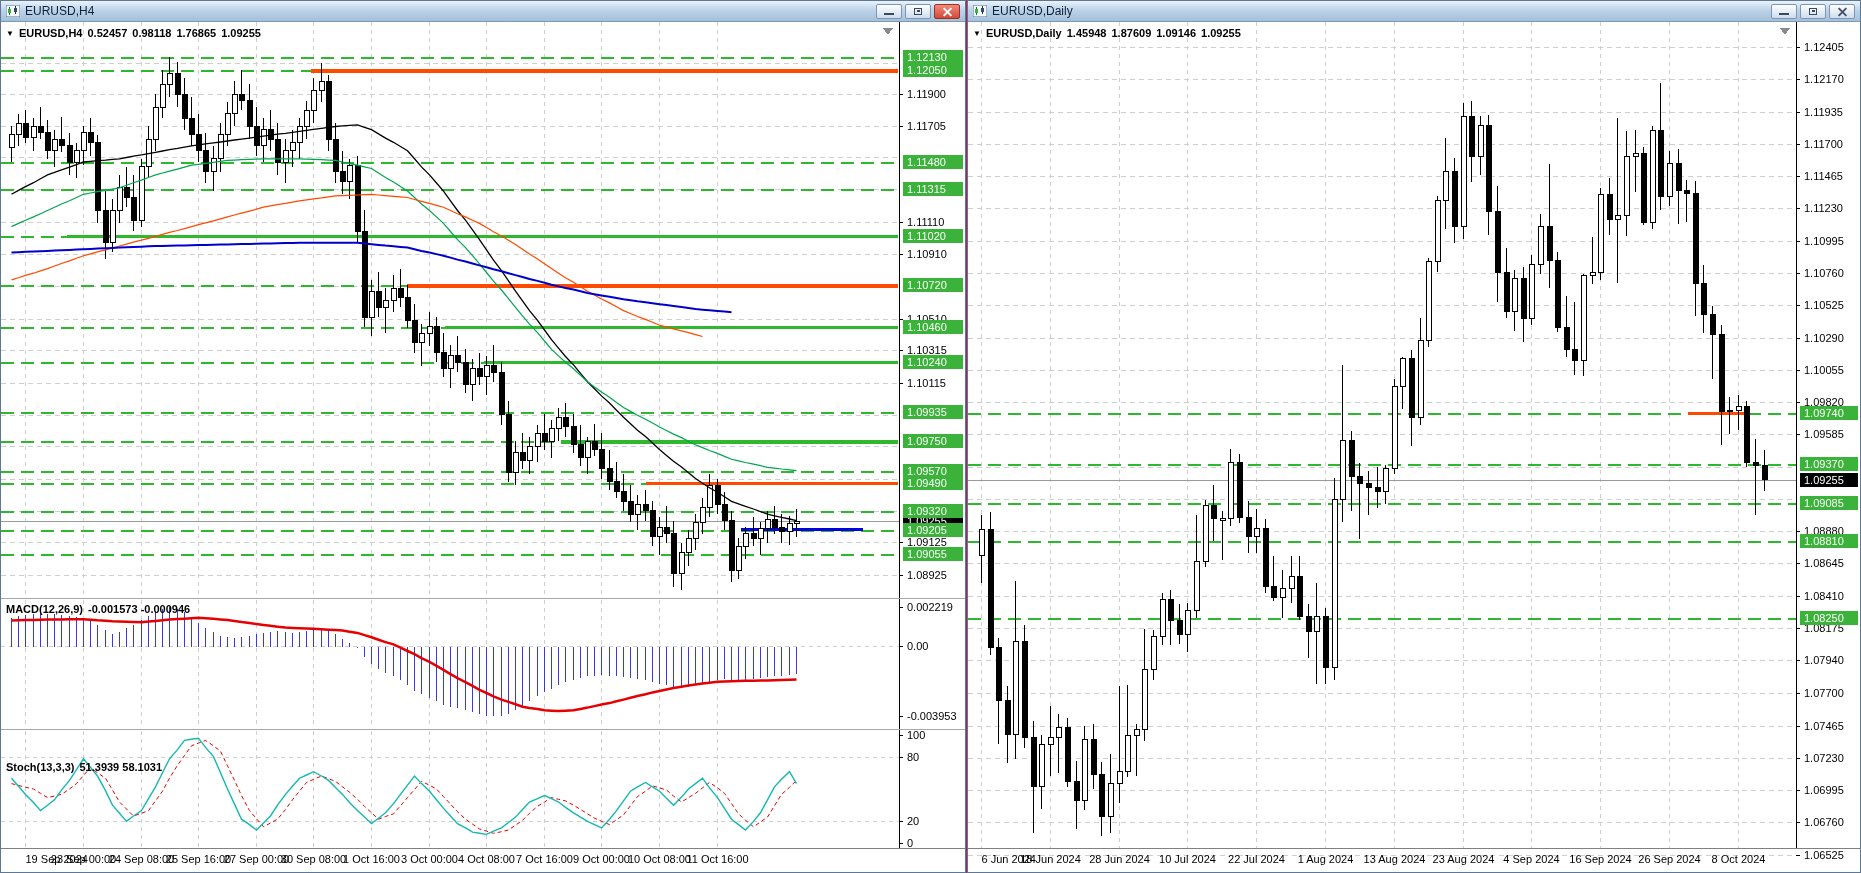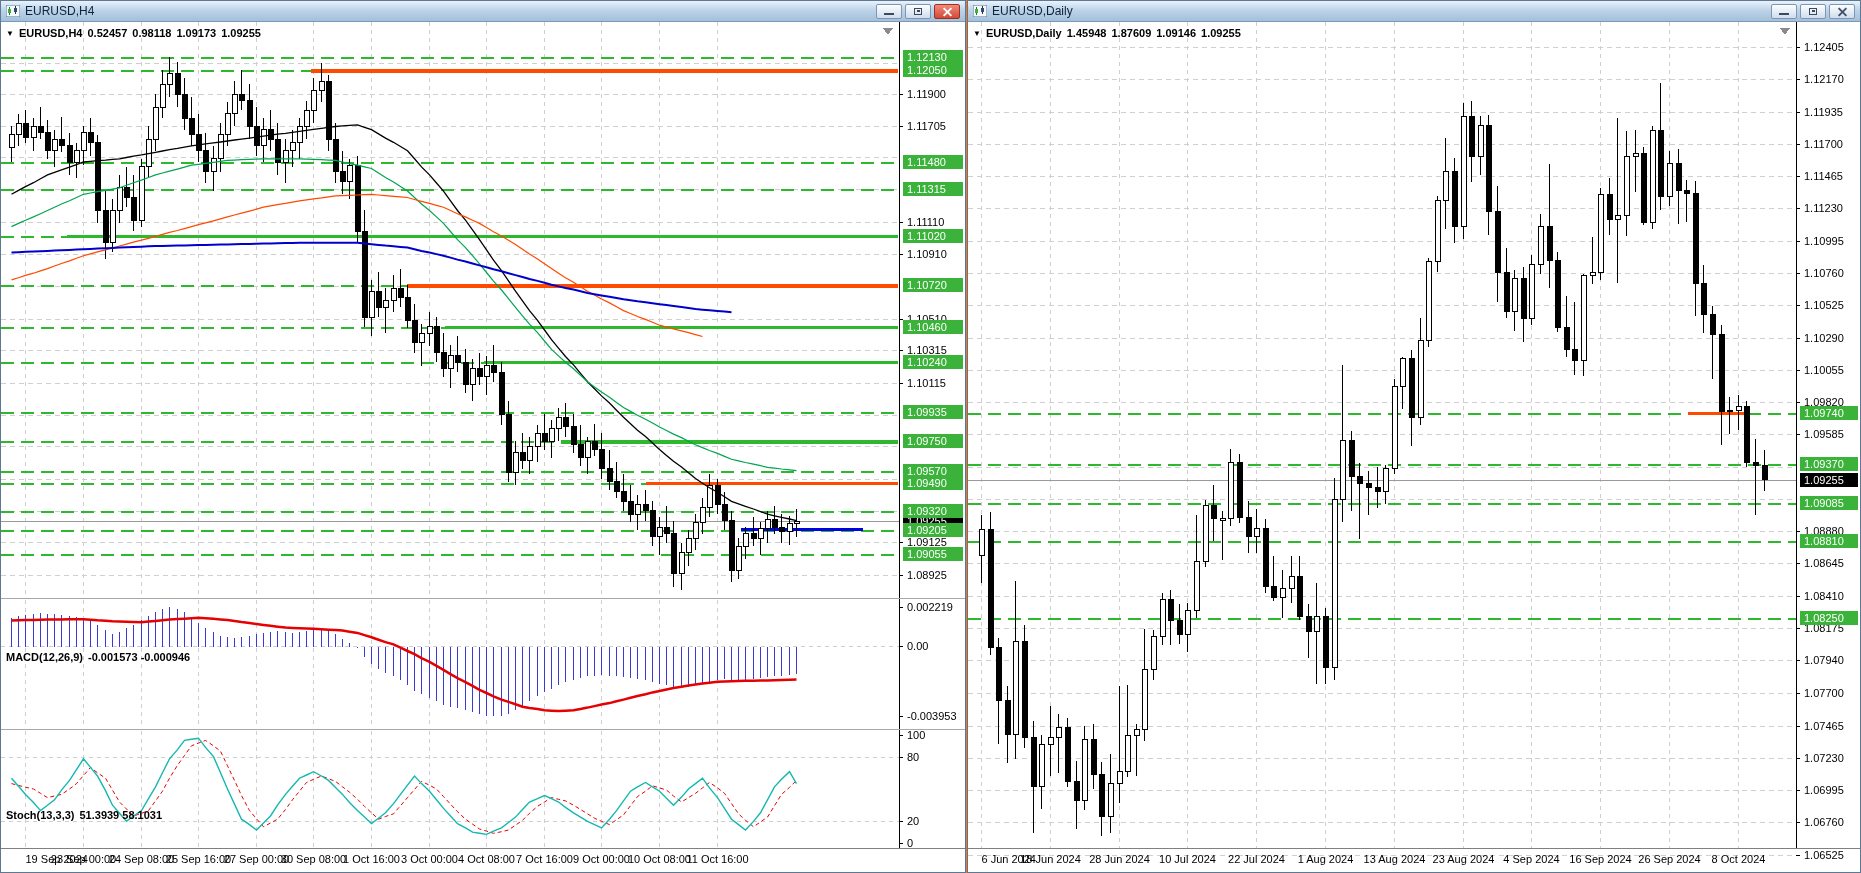--- a/index.html
+++ b/index.html
@@ -1,38 +1,38 @@
 <!DOCTYPE html>
 <html><head>
 <meta charset="utf-8">
 <style>
   html,body{margin:0;padding:0;background:#8aa6c0;}
   *{box-sizing:border-box;}
-  #root{position:relative;width:1861px;height:873px;font-family:"Liberation Sans",sans-serif;overflow:hidden;background:#f97316;}
+  #root{position:relative;width:1861px;height:873px;font-family:"Liberation Sans",sans-serif;overflow:hidden;background:#be185d;}
   .window{position:absolute;top:0;height:873px;background:#fff;border:1px solid #5c7894;}
   #win-left{left:0;width:966px;}
   #win-right{left:967px;width:894px;}
   .titlebar{height:21px;background:linear-gradient(#eaf3fb,#bdd4e9 45%,#a3c0da);display:flex;align-items:center;padding:0 5px;border-bottom:1px solid #7e99b5;}
   .titleicon{width:14px;height:12px;margin-right:5px;flex:none;}
   .title{font-size:12px;color:#10233b;white-space:nowrap;}
   .btns{margin-left:auto;display:flex;gap:3px;}
   .wbtn{width:26px;height:15px;border:1px solid #7e96b2;border-radius:2px;background:linear-gradient(#fdfeff,#cfdded);position:relative;cursor:pointer;flex:none;}
   .wbtn.hot{background:linear-gradient(#f0897d,#d34a36);border-color:#9e3122;}
   .g-min{position:absolute;left:7px;bottom:3px;width:10px;height:2px;background:#3a4a5c;}
   .g-res{position:absolute;left:8px;top:3px;width:8px;height:7px;border:1.5px solid #3a4a5c;background:transparent;}
   .g-res:before{content:"";position:absolute;left:2px;top:1px;width:3px;height:2px;background:#3a4a5c;}
   .g-x1,.g-x2{position:absolute;left:7px;top:6px;width:11px;height:2px;background:#42526b;}
   .wbtn.hot .g-x1,.wbtn.hot .g-x2{background:#fff;}
   .g-x1{transform:rotate(45deg);}
   .g-x2{transform:rotate(-45deg);}
   .chart-body{position:absolute;left:0;top:21px;right:0;bottom:0;background:#fff;}
   .chart-body svg{position:absolute;left:0;top:0;}
   .info{position:absolute;left:5px;top:5px;font-size:11px;font-weight:bold;color:#000;display:flex;gap:5px;align-items:center;z-index:5;white-space:nowrap;}
   .dd-arrow{font-size:8px;color:#000;cursor:pointer;}
-  .ind-label{position:absolute;left:5px;font-size:11px;font-weight:bold;color:#000;z-index:5;display:flex;gap:5px;white-space:nowrap;margin-top:48px;}
+  .ind-label{position:absolute;left:5px;font-size:11px;font-weight:bold;color:#000;z-index:5;display:flex;gap:5px;white-space:nowrap;}
 </style>
 </head>
 <body>
 
 <div id="root">
 
   <div class="window" id="win-left">
     <div class="titlebar">
       <svg class="titleicon" viewBox="0 0 14 12">
         <rect x="0" y="0" width="14" height="12" fill="#f4f9fd" stroke="#4f6f94"></rect>
@@ -608,21 +608,21 @@
             <text x="906" y="803" font-family="&quot;Liberation Sans&quot;,sans-serif" font-size="11" fill="#000000">20</text>
             <line x1="898" y1="821.5" x2="902" y2="821.5" stroke="#000"></line>
             <text x="906" y="825" font-family="&quot;Liberation Sans&quot;,sans-serif" font-size="11" fill="#000000">0</text>
           </g>
         </svg>
       <div class="info">
         <span class="dd-arrow">▼</span>
         <span>EURUSD,H4</span>
         <span>0.52457</span>
         <span>0.98118</span>
-        <span>1.09173</span>
+        <span>1.76865</span>
         <span>1.09255</span>
       </div>
       <div class="ind-label" style="top:581px">
         <span>MACD(12,26,9)</span>
         <span>-0.001573 -0.000946</span>
       </div>
       <div class="ind-label" style="top:739px">
         <span>Stoch(13,3,3)</span>
         <span>51.3939 58.1031</span>
       </div>

